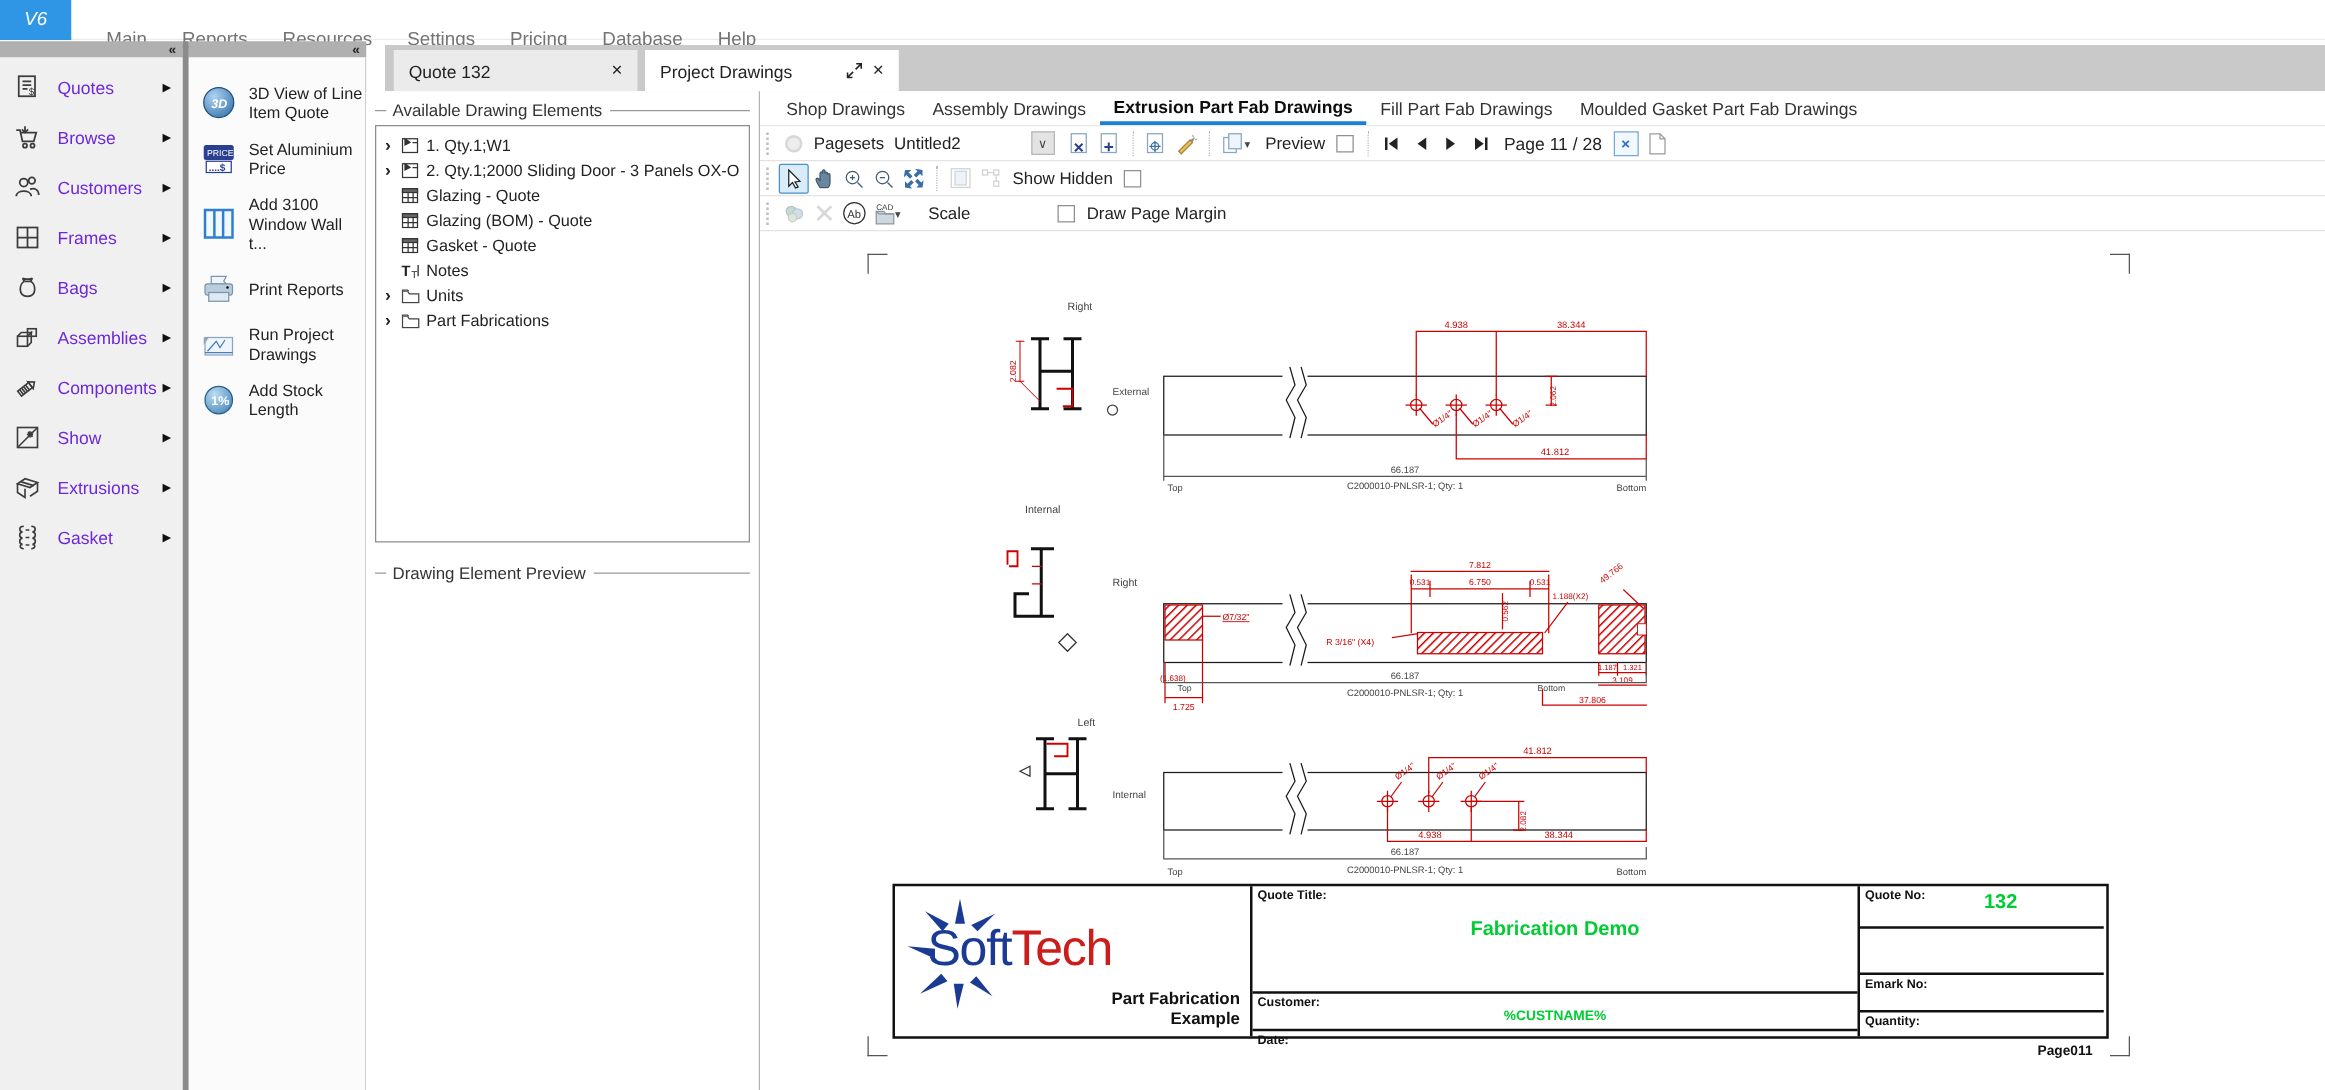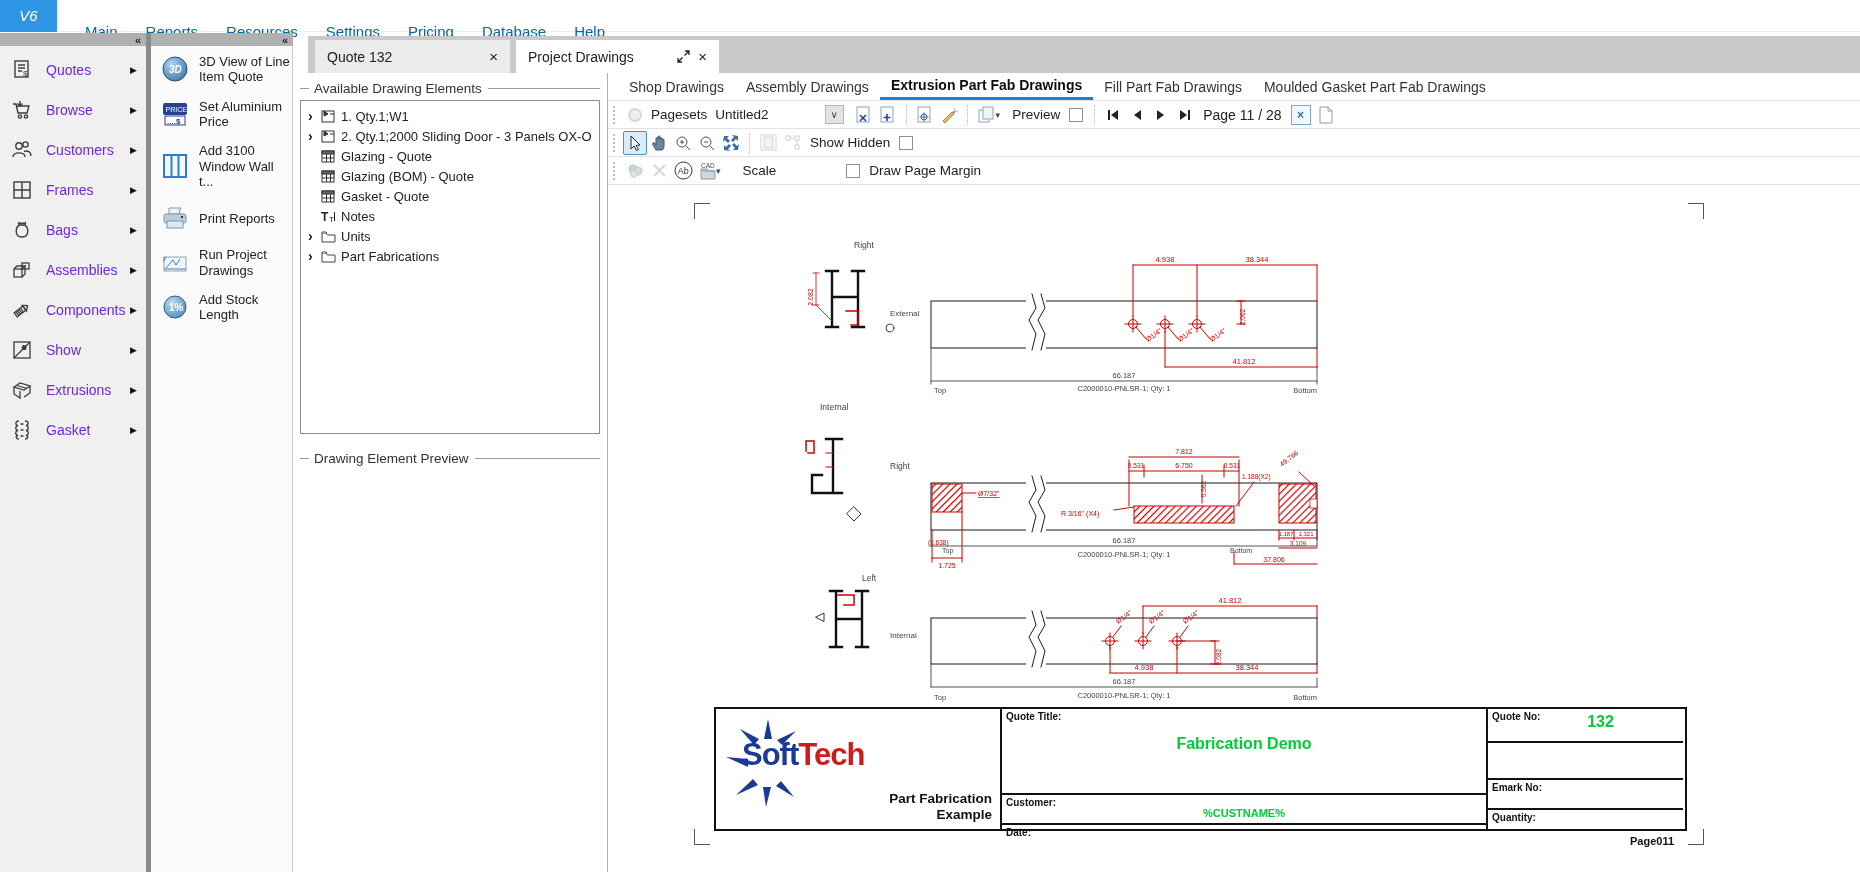--- a/index.html
+++ b/index.html
@@ -2,37 +2,37 @@
 <html><head>
 <meta charset="utf-8">
 <style>
   * { margin:0; padding:0; box-sizing:border-box; }
   body { background:#d0d0d0; font-family:"Liberation Sans", sans-serif; }
   #app { position:relative; width:1860px; height:872px; background:#fff; overflow:hidden; font-family:"Liberation Sans", sans-serif; }
 
   
   .menubar { position:absolute; left:0; top:0; width:1860px; height:32px; background:#fff; display:flex; align-items:center; border-bottom:1px solid #ececec; }
   .logo { width:57px; height:32px; background:#2e96e4; color:#fff; font-size:15px; display:flex; align-items:center; justify-content:center;font-style:italic; }
-  .menu-item { margin-left:28px; font-size:15px; color:#0369a1; white-space:nowrap; cursor:default;margin-top:32px; }
+  .menu-item { margin-left:28px; font-size:15px; color:#737373; white-space:nowrap; cursor:default;margin-top:32px; }
   .mnemonic { text-decoration:underline; }
 
   
   .panel-strip { position:absolute; top:33px; height:13px; background:#b0b0b0; display:flex; align-items:center; justify-content:flex-end; padding-right:5px; }
   .collapse-glyph { font-size:11px; line-height:10px; color:#222; font-weight:bold; }
   .strip-side { left:0; width:146px; }
   .strip-actions { left:151px; width:142px; }
   .vdivider { position:absolute; left:146px; top:33px; width:5px; height:839px; background:#8b8b8b; }
 
   .sidebar { position:absolute; left:0; top:46px; width:146px; height:826px; background:#f0f0f0; padding-top:4px; }
   .side-item { display:flex; align-items:center; height:40px; padding:0 9px 0 10px; cursor:default; }
   .side-icon { width:24px; height:24px; margin-right:12px; display:flex; align-items:center; justify-content:center; flex:none; }
   .side-label { flex:1; font-size:14px; color:#6d28d9; }
   .side-arrow { font-size:9px; color:#111; }
 
-  .actions { position:absolute; left:151px; top:46px; width:142px; height:826px; background:#fbfbfb; border-right:1px solid #cfcfcf; padding-top:1px; }
+  .actions { position:absolute; left:151px; top:46px; width:142px; height:826px; background:#fbfbfb; border-right:1px solid #cfcfcf; padding-top:14px; }
   .action-item { display:flex; align-items:center; padding:7px 2px 7px 9px; cursor:default; }
   .action-icon { width:30px; height:30px; margin-right:9px; flex:none; display:flex; align-items:center; justify-content:center; }
   .action-label { font-size:13px; color:#222; line-height:1.18; }
 
   
   .tabstrip { position:absolute; left:308px; top:36px; width:1665px; height:37px; background:#c9c9c9; display:flex; align-items:flex-end; }
   .tab { height:33px; display:flex; align-items:center; padding:0 12px; font-size:14px; color:#222; cursor:default; }
   .tab-quote { width:195px; background:#ebebeb; margin-left:7px; }
   .tab-project { width:203px; background:#ffffff; margin-left:6px; }
   .tab-label { flex:1; }
@@ -80,21 +80,21 @@
 
   
   .titleblock { position:absolute; left:106px; top:521px; width:973px; height:124px; border:2px solid #111; display:flex; background:#fff; }
   .tb-logo { width:284px; position:relative; }
   .tb-mid { width:488px; border-left:2px solid #111; border-right:2px solid #111; display:flex; flex-direction:column; }
   .tb-right { width:195px; display:flex; flex-direction:column; }
   .tb-row { position:relative; border-top:2px solid #111; }
   .tb-row.first { border-top:none; }
   .tb-lab { position:absolute; left:4px; top:2px; font-size:10px; font-weight:bold; color:#111; }
   .tb-green { color:#00cc33; font-weight:bold; text-align:center; }
-  .logo-text { position:absolute; left:26px; top:28px; font-size:31px; font-weight:bold; letter-spacing:-1px; }
+  .logo-text { position:absolute; left:26px; top:28px; font-size:40px; font-weight:normal; letter-spacing:-1px; }
   .logo-soft { color:#1b3a94; } .logo-tech { color:#cc1d1d; }
   .logo-sub { position:absolute; right:8px; bottom:6px; font-size:13.5px; font-weight:bold; color:#111; text-align:right; line-height:1.2;margin-left:19px; }
   .pagenum { position:absolute; left:1022px; top:649px; font-size:11px; font-weight:bold; color:#111; }
 </style>
 </head>
 <body>
 
 <div id="app">
 
   <header class="menubar">

